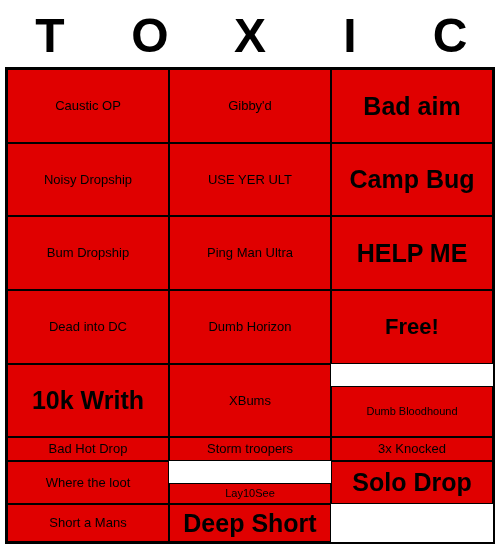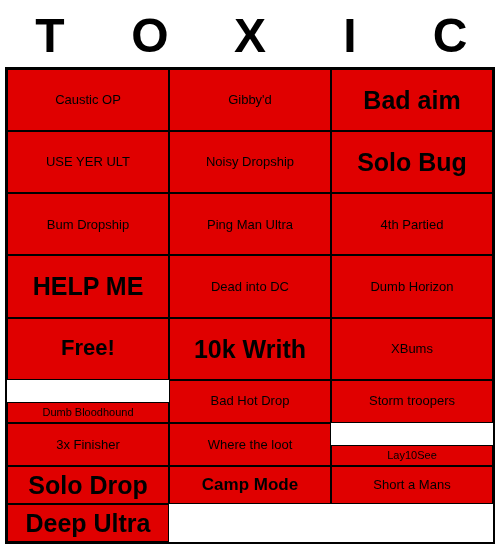--- a/index.html
+++ b/index.html
@@ -73,35 +73,33 @@
   <span class="title-letter">O</span>
   <span class="title-letter">X</span>
   <span class="title-letter">I</span>
   <span class="title-letter">C</span>
 </div>
 
 <div class="bingo-grid">
 <div class="cell">Caustic OP</div>
     <div class="cell">Gibby'd</div>
     <div class="cell large-text">Bad aim</div>
+    <div class="cell">Noisy Dropship</div>
     <div class="cell">USE YER ULT</div>
-    <div class="cell">Noisy Dropship</div>
-    <div class="cell large-text">Solo Bug</div>
+    <div class="cell large-text">Camp Bug</div>
     <div class="cell">Bum Dropship</div>
     <div class="cell">Ping Man Ultra</div>
-    <div class="cell">4th Partied</div>
     <div class="cell large-text">HELP ME</div>
     <div class="cell">Dead into DC</div>
     <div class="cell">Dumb Horizon</div>
     <div class="cell large-text free">Free!</div>
     <div class="cell large-text">10k Writh</div>
     <div class="cell">XBums</div>
     <div class="cell small-text">Dumb Bloodhound</div>
     <div class="cell">Bad Hot Drop</div>
     <div class="cell">Storm troopers</div>
-    <div class="cell">3x Finisher</div>
+    <div class="cell">3x Knocked</div>
     <div class="cell">Where the loot</div>
     <div class="cell small-text">Lay10See</div>
     <div class="cell large-text">Solo Drop</div>
-    <div class="cell medium-text">Camp Mode</div>
     <div class="cell">Short a Mans</div>
-    <div class="cell large-text">Deep Ultra</div>
+    <div class="cell large-text">Deep Short</div>
   </div>
 
 </body></html>

